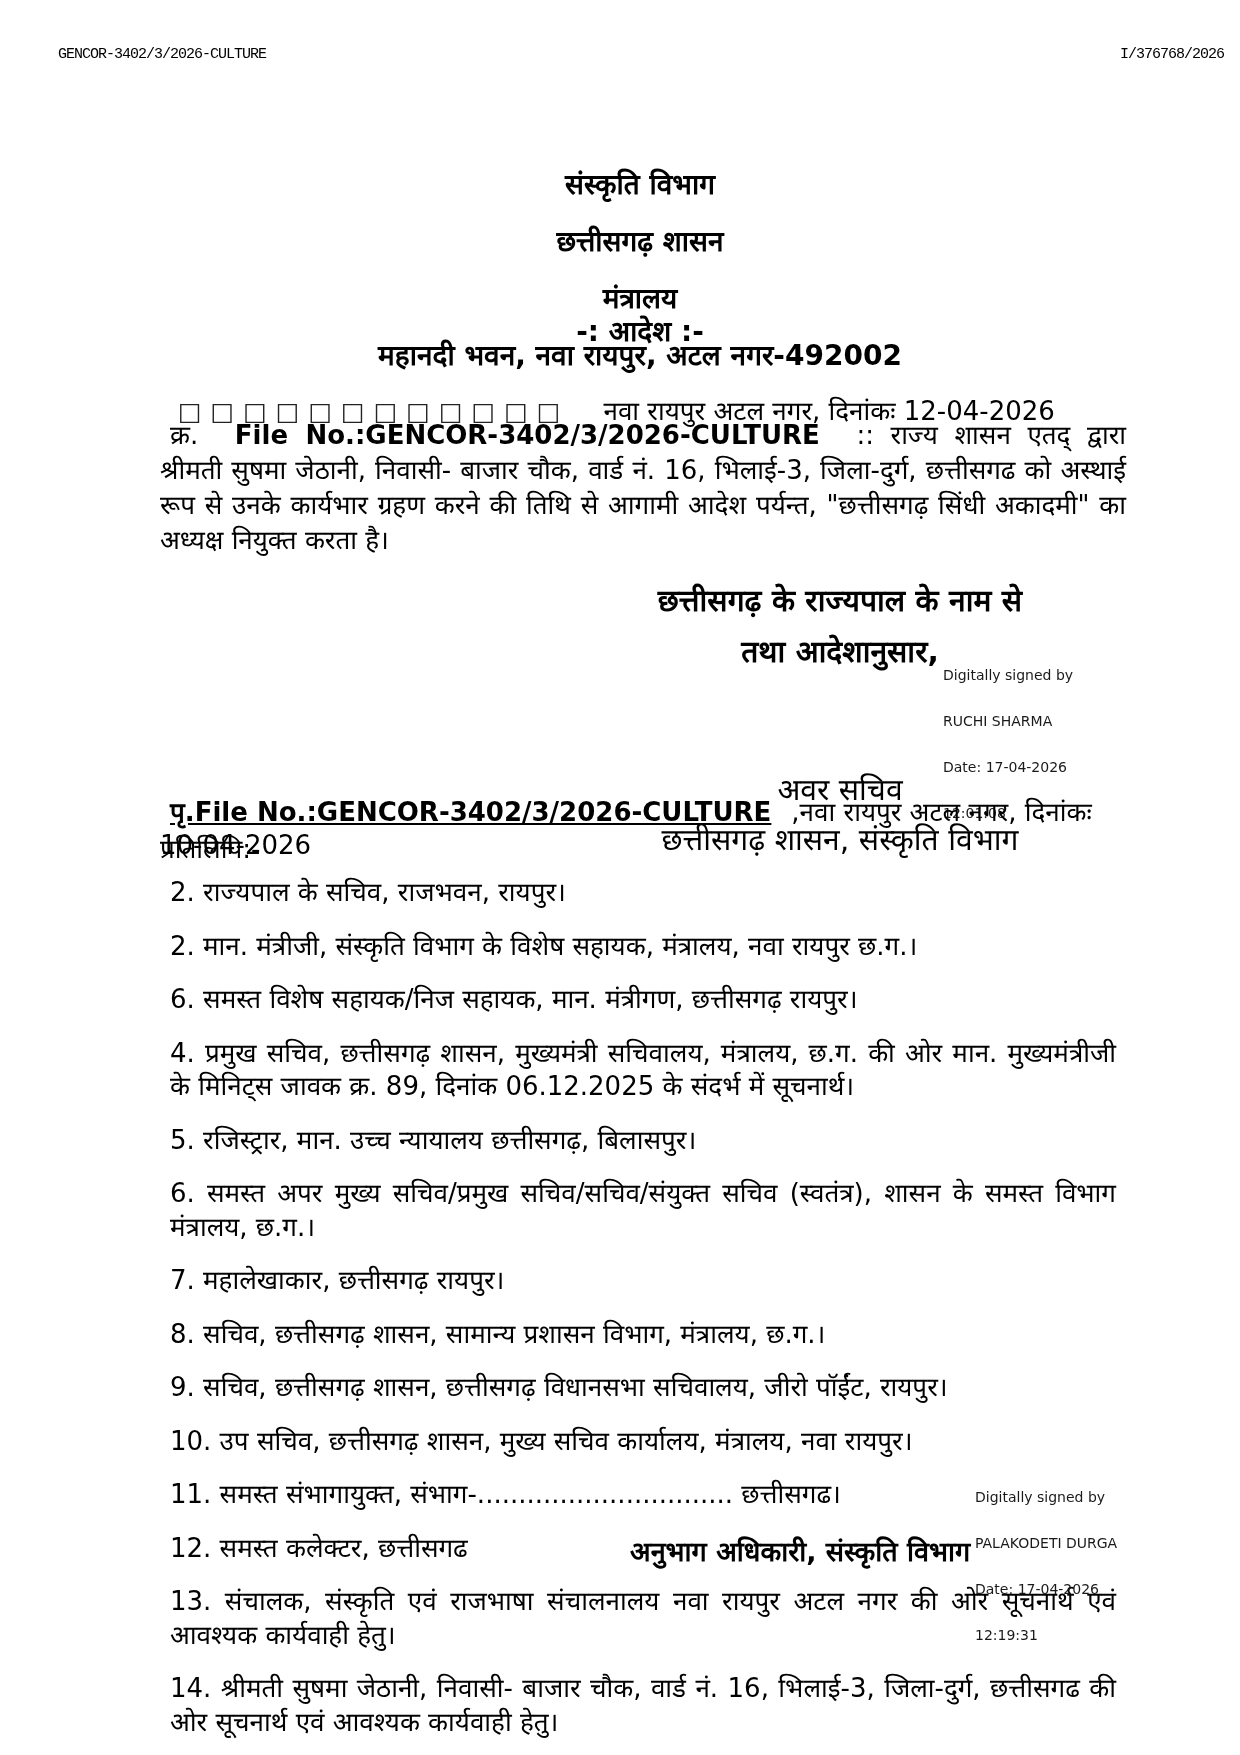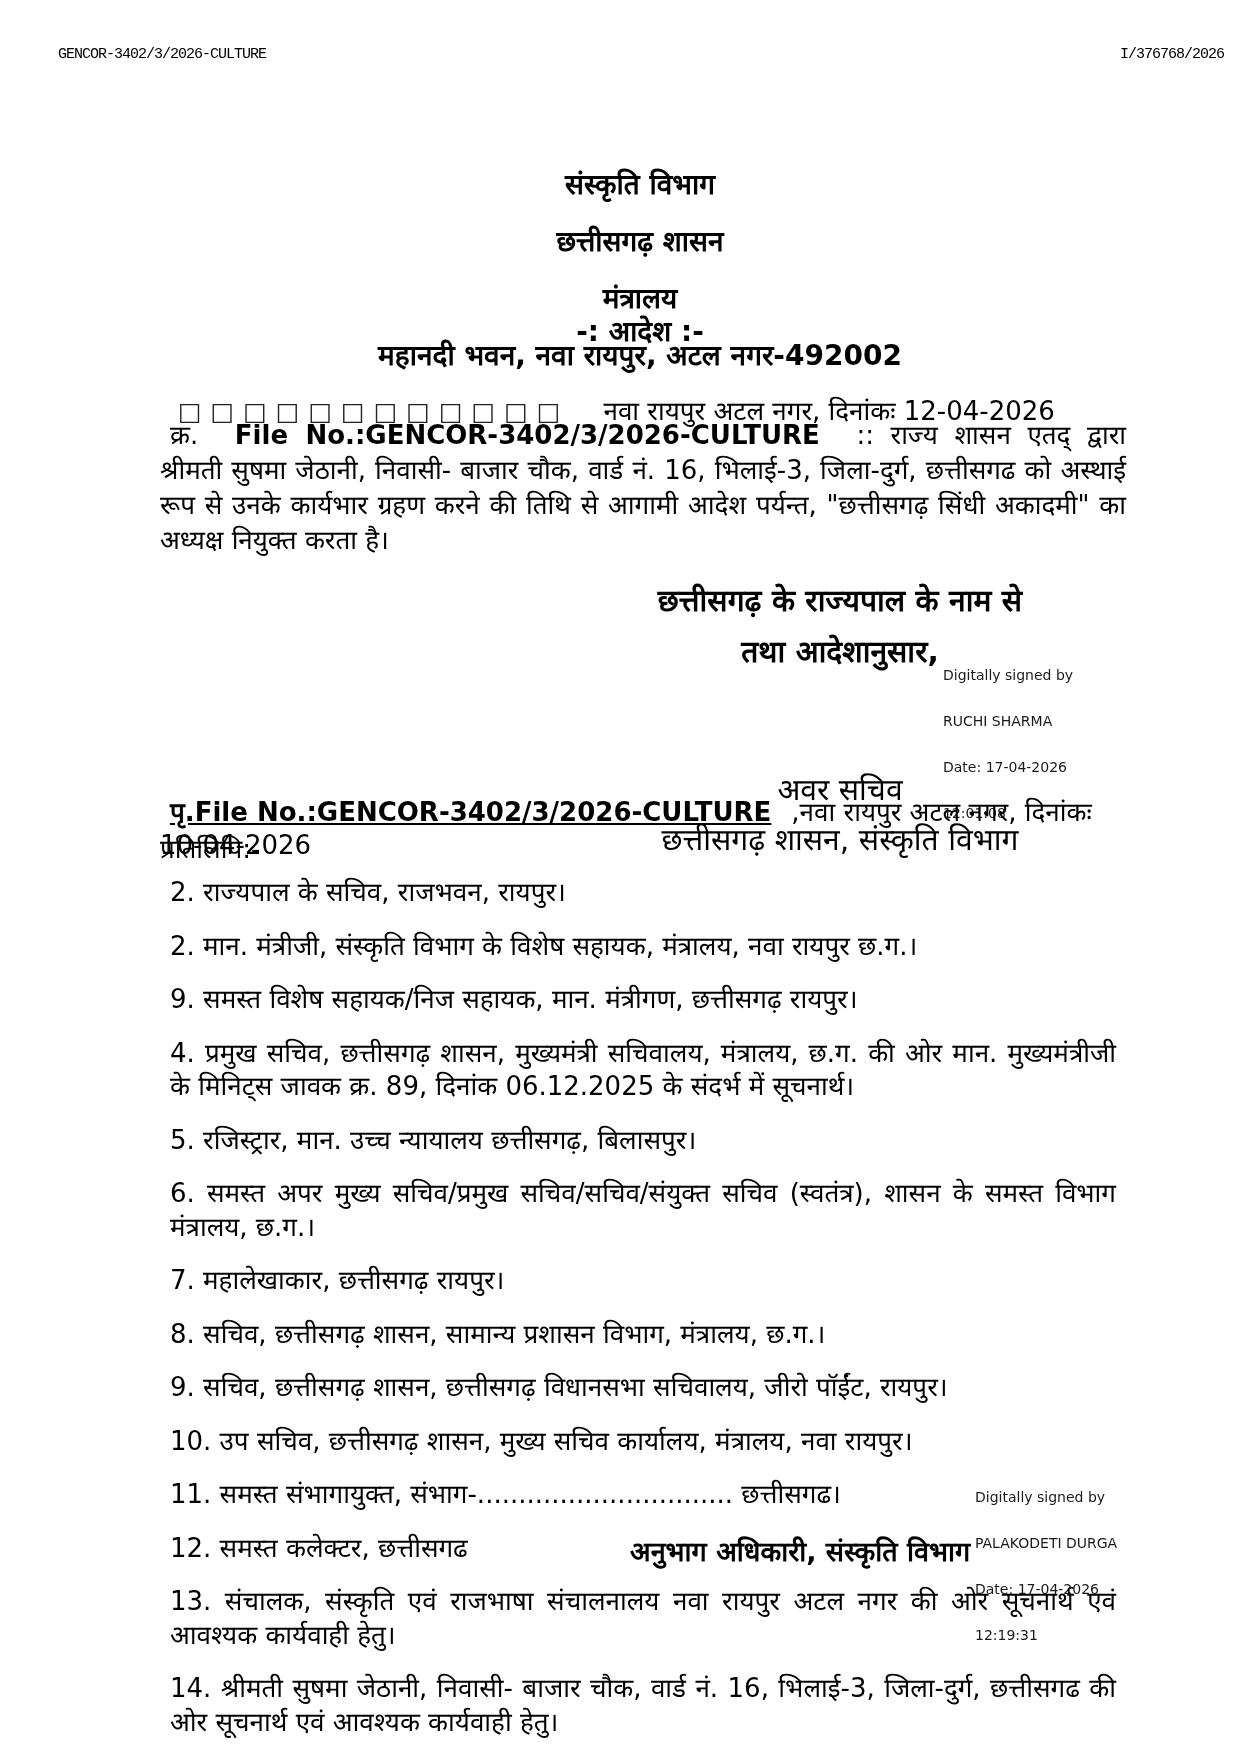--- a/index.html
+++ b/index.html
@@ -149,21 +149,21 @@
     <div>12:01:08</div>
   </div>
 
   <div class="body-col endorsement-line"><span class="ref-bold">पृ.File No.:GENCOR-3402/3/2026-CULTURE</span><span>,नवा रायपुर अटल नगर, दिनांकः 10-04-2026</span></div>
 
   <div class="body-col copy-label">प्रतिलिपि:-</div>
 
   <div class="body-col copy-list">
     <div class="copy-item">2. राज्यपाल के सचिव, राजभवन, रायपुर।</div>
     <div class="copy-item">2. मान. मंत्रीजी, संस्कृति विभाग के विशेष सहायक, मंत्रालय, नवा रायपुर छ.ग.।</div>
-    <div class="copy-item">9. समस्त विशेष सहायक/निज सहायक, मान. मंत्रीगण, छत्तीसगढ़ रायपुर।</div>
+    <div class="copy-item">6. समस्त विशेष सहायक/निज सहायक, मान. मंत्रीगण, छत्तीसगढ़ रायपुर।</div>
     <div class="copy-item">4. प्रमुख सचिव, छत्तीसगढ़ शासन, मुख्यमंत्री सचिवालय, मंत्रालय, छ.ग. की ओर मान. मुख्यमंत्रीजी के मिनिट्स जावक क्र. 89, दिनांक 06.12.2025 के संदर्भ में सूचनार्थ।</div>
     <div class="copy-item">5. रजिस्ट्रार, मान. उच्च न्यायालय छत्तीसगढ़, बिलासपुर।</div>
     <div class="copy-item">6. समस्त अपर मुख्य सचिव/प्रमुख सचिव/सचिव/संयुक्त सचिव (स्वतंत्र), शासन के समस्त विभाग मंत्रालय, छ.ग.।</div>
     <div class="copy-item">7. महालेखाकार, छत्तीसगढ़ रायपुर।</div>
     <div class="copy-item">8. सचिव, छत्तीसगढ़ शासन, सामान्य प्रशासन विभाग, मंत्रालय, छ.ग.।</div>
     <div class="copy-item">9. सचिव, छत्तीसगढ़ शासन, छत्तीसगढ़ विधानसभा सचिवालय, जीरो पॉईंट, रायपुर।</div>
     <div class="copy-item">10. उप सचिव, छत्तीसगढ़ शासन, मुख्य सचिव कार्यालय, मंत्रालय, नवा रायपुर।</div>
     <div class="copy-item">11. समस्त संभागायुक्त, संभाग-............................... छत्तीसगढ।</div>
     <div class="copy-item">12. समस्त कलेक्टर, छत्तीसगढ</div>
     <div class="copy-item">13. संचालक, संस्कृति एवं राजभाषा संचालनालय नवा रायपुर अटल नगर की ओर सूचनार्थ एवं आवश्यक कार्यवाही हेतु।</div>

